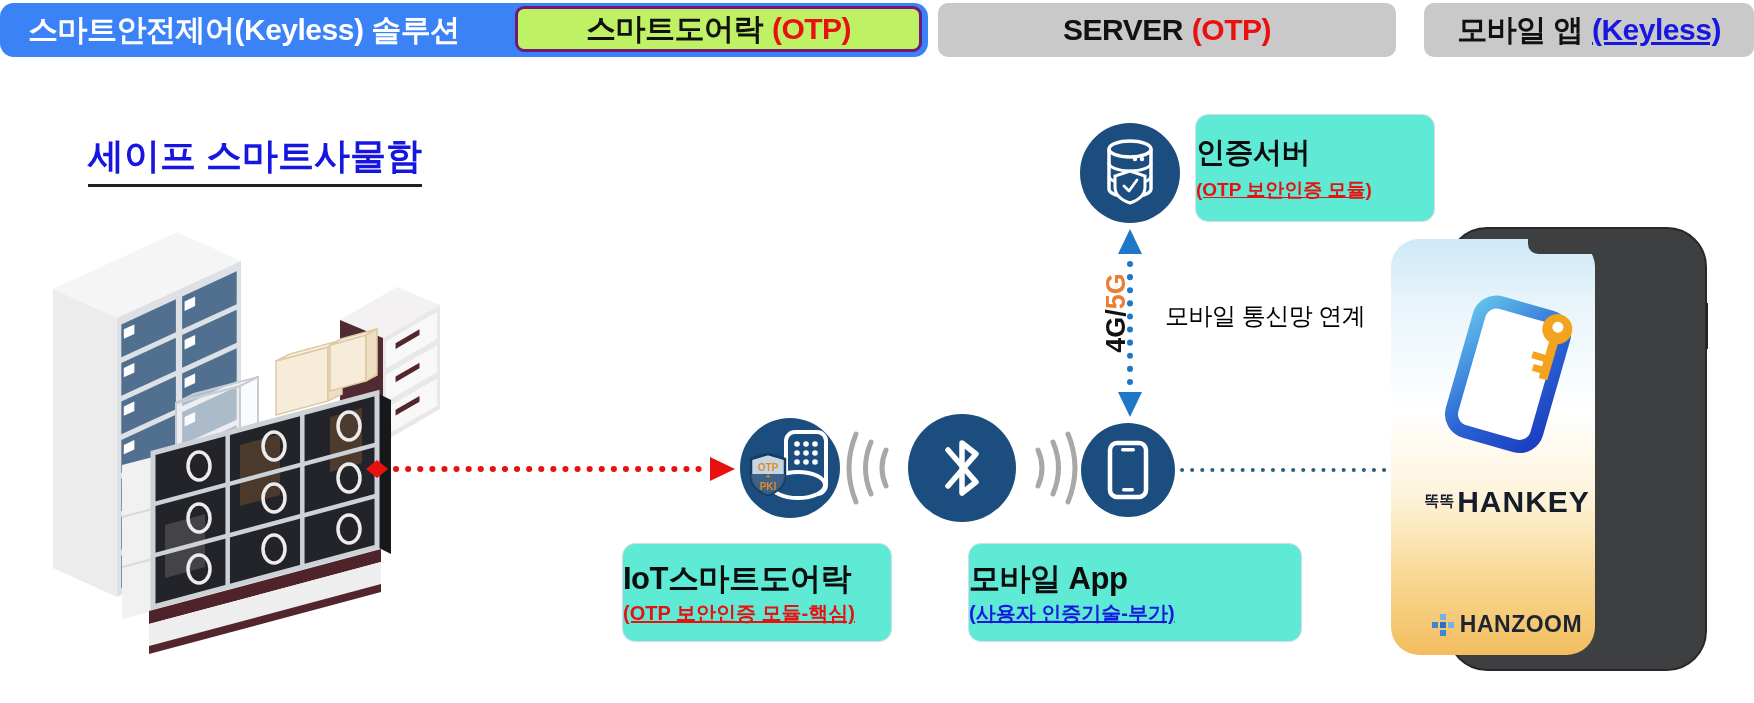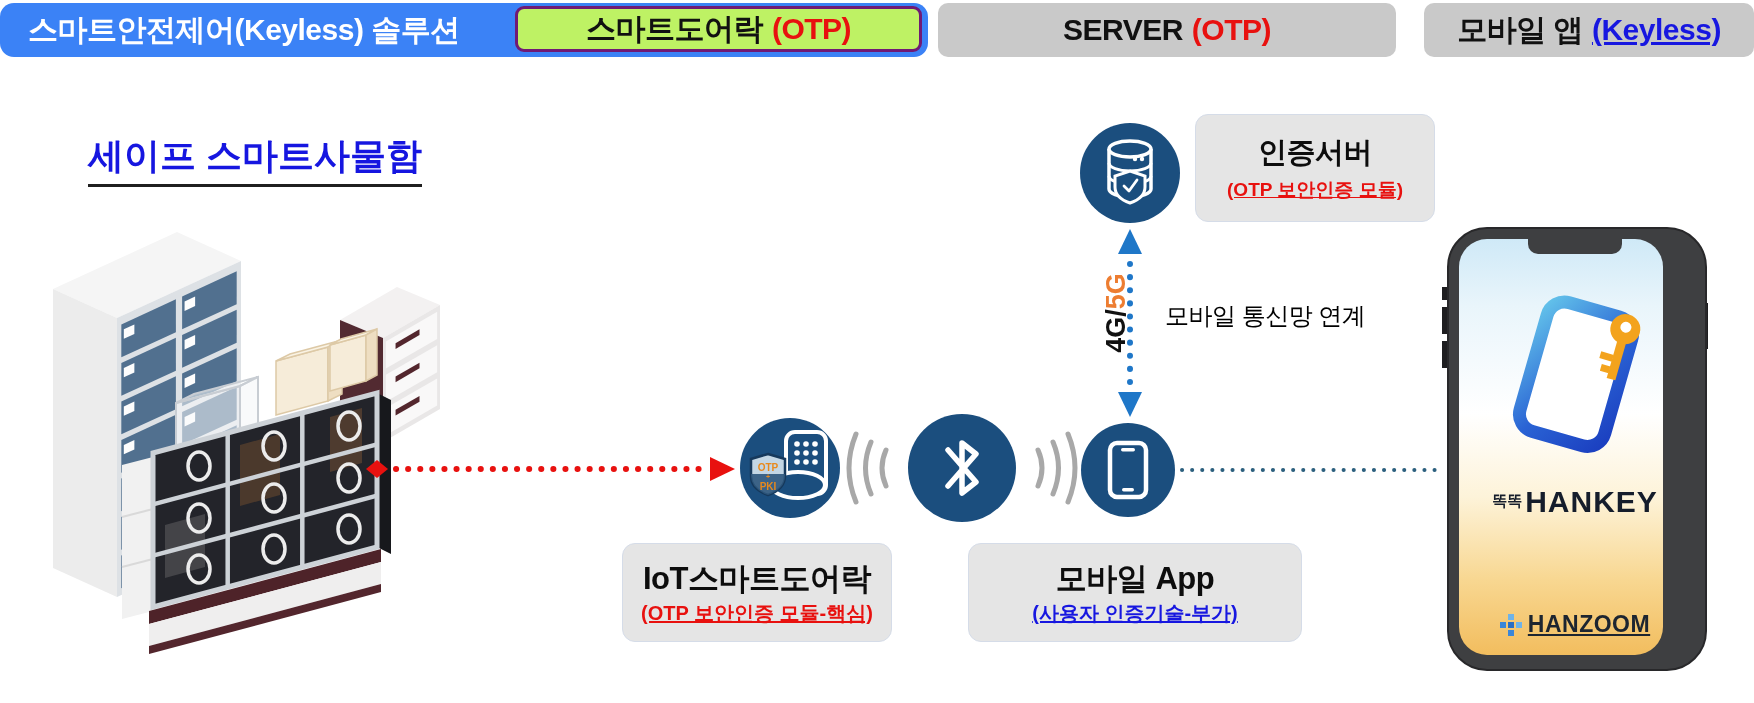--- a/index.html
+++ b/index.html
@@ -29,50 +29,50 @@
     left:88px;top:132px;font-size:36px;font-weight:bold;color:#1616e0;
     border-bottom:3px solid #1f1f1f;padding-bottom:3px;z-index:2;
   }
   
   .node{border-radius:50%;background:#1b4e7e;z-index:2;display:flex;align-items:center;justify-content:center;}
   .node-lock{left:740px;top:418px;width:100px;height:100px;}
   .node-bt{left:908px;top:414px;width:108px;height:108px;}
   .node-phone{left:1081px;top:423px;width:94px;height:94px;}
   .node-server{left:1080px;top:123px;width:100px;height:100px;}
   
-  .card{background:#e5e5e5;border:1.5px solid #d5dce8;border-radius:13px;z-index:2;
-        display:flex;flex-direction:column;align-items:center;justify-content:center;}
+  .card{background:#5eead4;border:1.5px solid #d5dce8;border-radius:13px;z-index:2;
+        display:flex;flex-direction:column;align-items:flex-start;justify-content:center;}
   .card-title{font-size:31px;font-weight:bold;color:#0d0d0d;letter-spacing:-0.5px;}
   .card-sub{font-size:20px;font-weight:bold;text-decoration:underline;}
   .card-sub.red{color:#e8110f;}
   .card-sub.blue{color:#1717e0;}
   .card-iot{left:622px;top:543px;width:268px;height:97px;}
   .card-mobile{left:968px;top:543px;width:332px;height:97px;}
   .card-server{left:1195px;top:114px;width:238px;height:106px;}
   .card-server .card-title{font-size:29px;}
   .card-server .card-sub{font-size:19px;margin-top:4px;}
   
   .g-label{left:1056px;top:296px;width:120px;height:34px;z-index:2;
     transform:rotate(-90deg);display:flex;align-items:center;justify-content:center;
     font-size:27px;font-weight:bold;color:#111;}
   .g5{color:#ed7d31;}
   .net-note{left:1165px;top:300px;font-size:24px;color:#000;z-index:2;letter-spacing:-0.5px;}
   
   .phone-frame{left:1447px;top:227px;width:256px;height:440px;background:#3e3f41;
      border:2px solid #28282a;border-radius:40px;z-index:2;}
-  .phone-screen{left:1459px;top:239px;width:204px;height:416px;border-radius:28px;overflow:hidden;z-index:3;
+  .phone-screen{left:1391px;top:239px;width:204px;height:416px;border-radius:28px;overflow:hidden;z-index:3;
      background:linear-gradient(180deg,#cfe9f7 0%,#e9f5fb 16%,#ffffff 42%,#fdf3d9 62%,#f8d791 82%,#f2bd5e 100%);}
   .phone-notch{left:1528px;top:239px;width:94px;height:15px;background:#3e3f41;
      border-radius:0 0 10px 10px;z-index:4;}
   .side-btn{background:#1e1e20;z-index:1;}
   .brand-row{left:0;top:246px;width:232px;text-align:center;z-index:2;}
   .brand-prefix{font-size:15px;font-weight:bold;color:#151d2b;vertical-align:6px;margin-right:3px;}
   .brand-name{font-size:30px;font-weight:bold;color:#151d2b;letter-spacing:1px;}
   .footer-row{left:0;top:372px;width:232px;display:flex;align-items:center;justify-content:center;gap:6px;z-index:2;}
-  .footer-name{font-size:23px;font-weight:bold;color:#1d2530;letter-spacing:0.5px;text-decoration:underline;}
+  .footer-name{font-size:23px;font-weight:bold;color:#1d2530;letter-spacing:0.5px;}
   svg{display:block;}
 </style>
 </head>
 <body>
 
 <svg class="abs" style="left:30px;top:195px;z-index:0;" width="430" height="470" viewBox="0 0 430 470">
 
   <g>
     <polygon points="23,94 147,37 211,66 87,123" fill="#f5f5f5"></polygon>
     <polygon points="23,94 87,123 87,402 23,373" fill="#ececec"></polygon>

